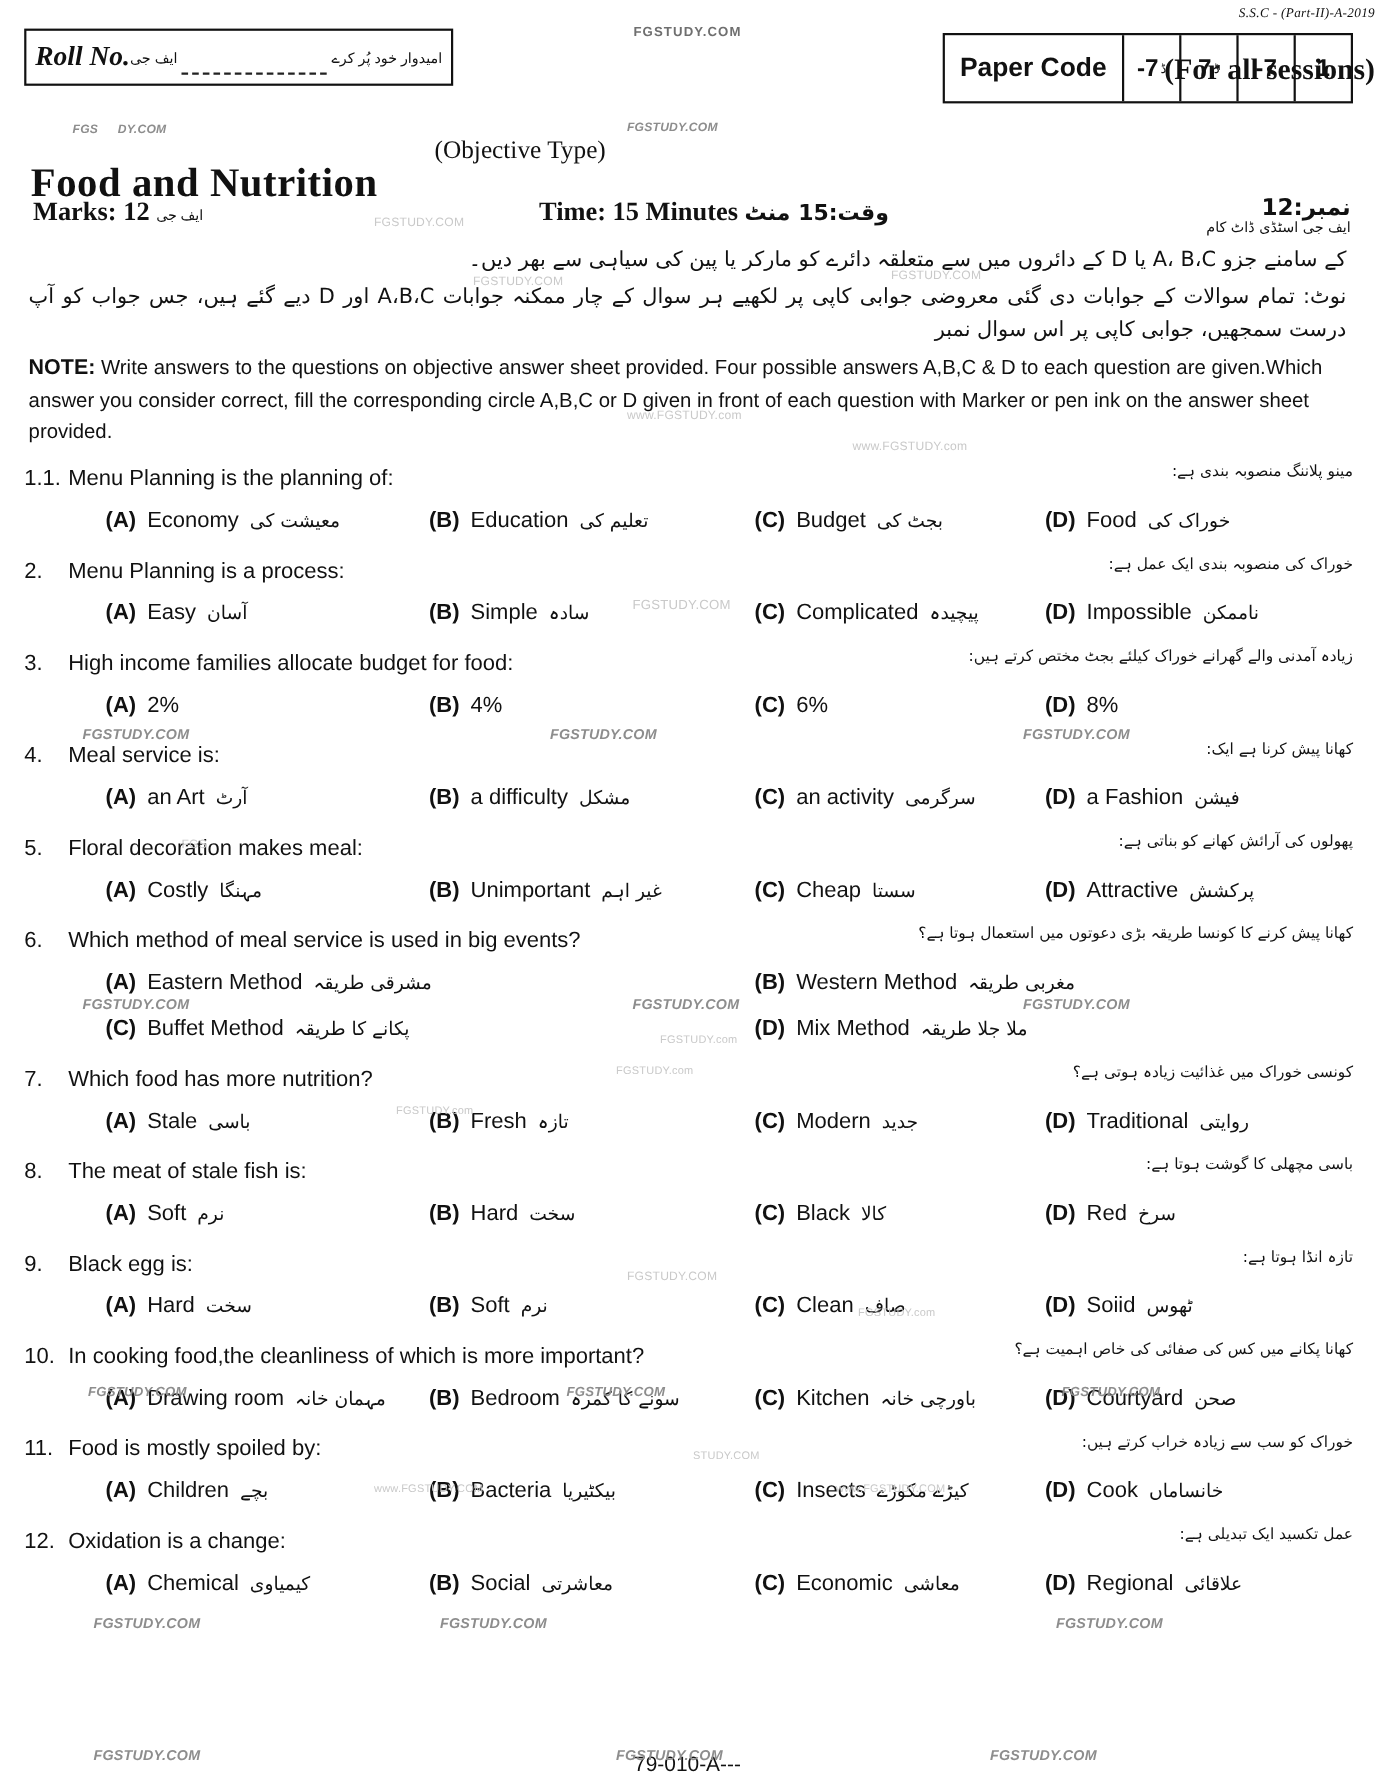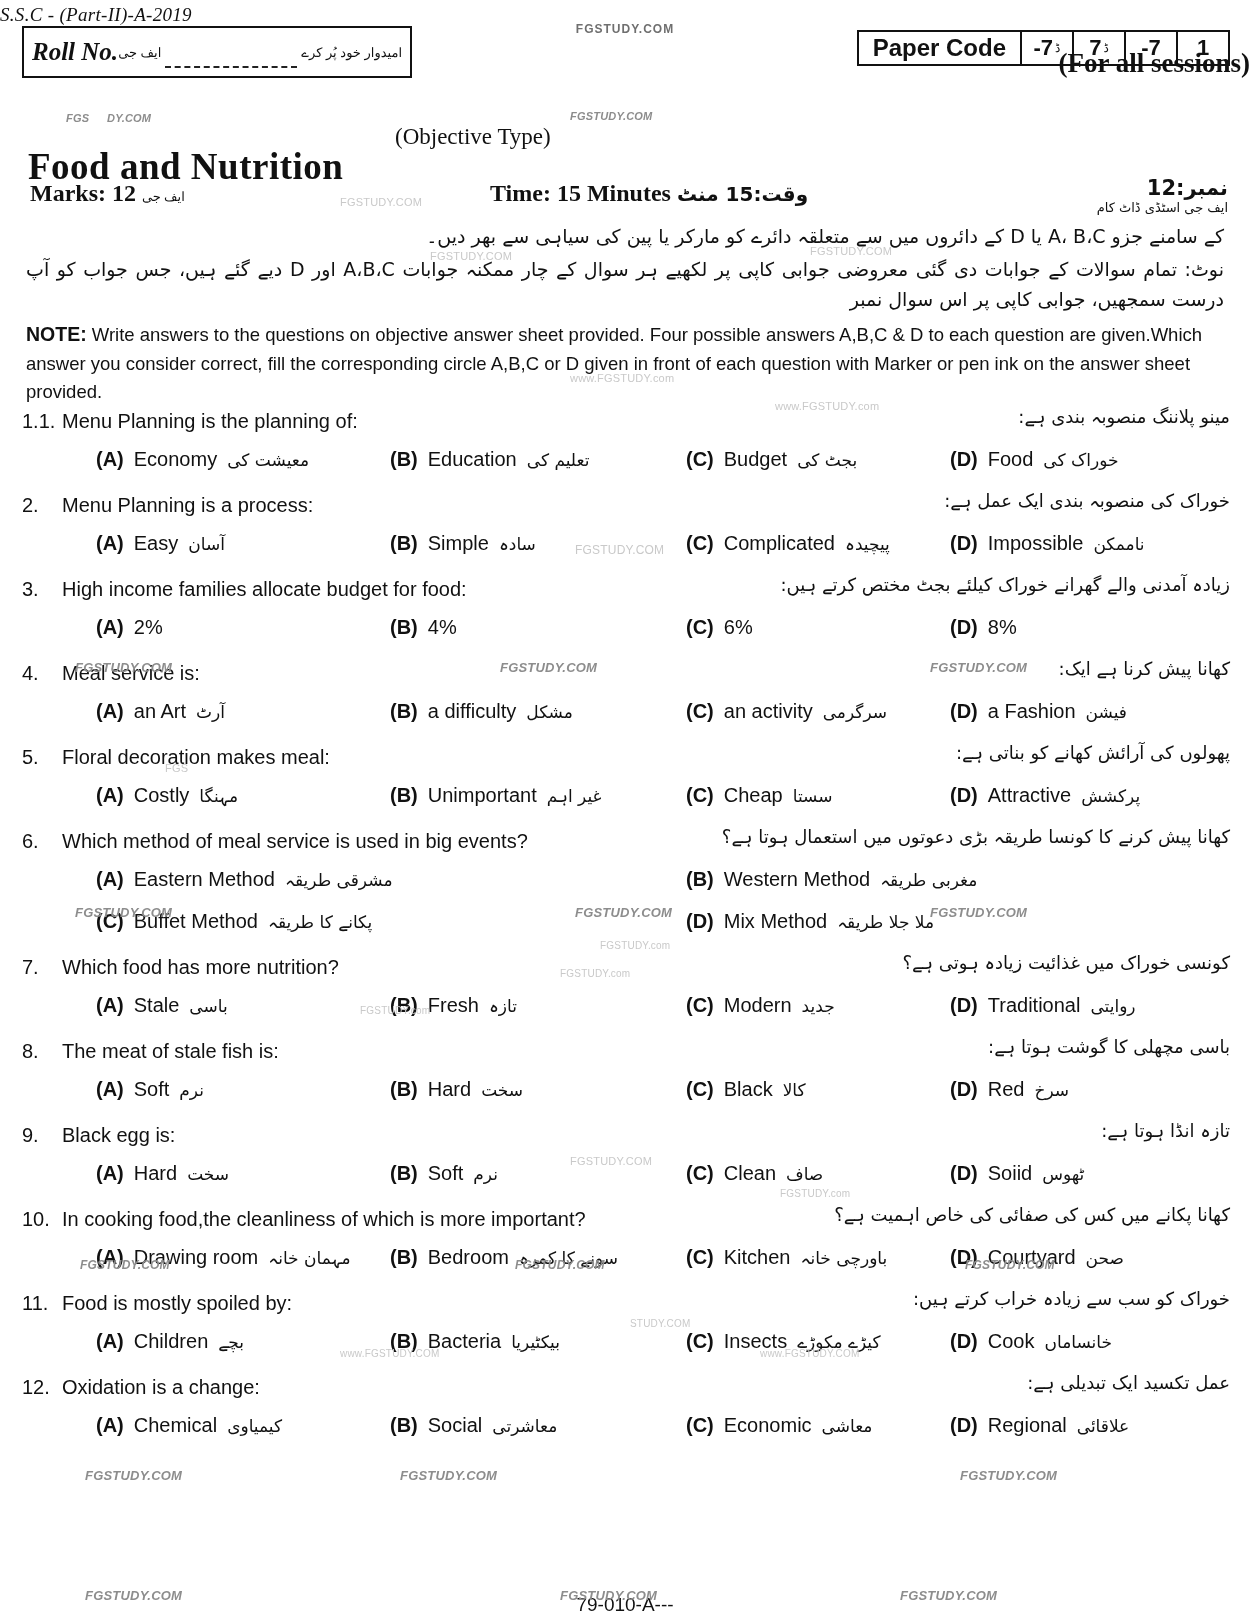--- a/index.html
+++ b/index.html
@@ -42,41 +42,41 @@
   }
   .rollbox .rline {
     flex:1; margin:0 4px;
     border-bottom:2px dashed #222;
     height:16px; align-self:flex-end; margin-bottom:8px;
   }
   .rollbox .urdu-sm { font-size:13px; direction:rtl; }
 
   .ssc {
     position:absolute; left:0; right:0; top:4px;
-    text-align:left;
+    text-align:right;
     font-family:"Liberation Serif", serif;
-    font-style:italic; font-size:19px;
+    font-style:italic; font-size:12px;
     letter-spacing:.3px;
   }
   .ssc2 {
     position:absolute; left:0; right:0; top:22px;
     text-align:center;
     font-size:12px; font-weight:bold; color:#6f6f6f;
     letter-spacing:1px;
   }
   .sessions {
     position:absolute; left:0; right:0; top:48px;
     text-align:right;
     font-size:27px; font-weight:bold;
     font-family:"Liberation Serif", serif;
   }
 
   .codebox {
     position:absolute; right:20px; top:30px;
-    height:36px;
+    height:64px;
     border:2px solid #111;
     display:flex; align-items:stretch;
   }
   .codebox .clabel {
     display:flex; align-items:center; padding:0 14px;
     font-size:24px; font-weight:bold;
   }
   .codebox .cell {
     border-left:2px solid #111;
     width:52px;
@@ -140,38 +140,38 @@
     padding:4px 26px 0 26px;
   }
   .noteeng {
     font-size:18.5px; line-height:1.52;
     padding:6px 26px 0 26px;
     text-align:left;
   }
   .noteeng .nlabel { font-weight:bold; font-size:19.5px; }
 
   
-  .qlist { position:relative; }
+  .qlist { position:relative; margin-top:14px; }
   .q { position:relative; margin-bottom:4px; }
 
   .qhead { position:relative; height:38px; }
   .qnum {
     position:absolute; left:22px; top:4px;
     font-size:20px;
   }
   .qtext {
     position:absolute; left:62px; top:4px;
     font-size:20px;
     white-space:nowrap;
   }
   .qurdu {
     position:absolute; right:20px; top:0px;
     direction:rtl; text-align:right;
     font-family:"DejaVu Sans", sans-serif;
-    font-size:18px;
+    font-size:14px;
     white-space:nowrap;
   }
 
   
   .opts { position:relative; height:42px; }
   .opt {
     position:absolute; top:4px;
     font-size:20px;
     white-space:nowrap;
     display:flex; align-items:baseline; gap:10px;

